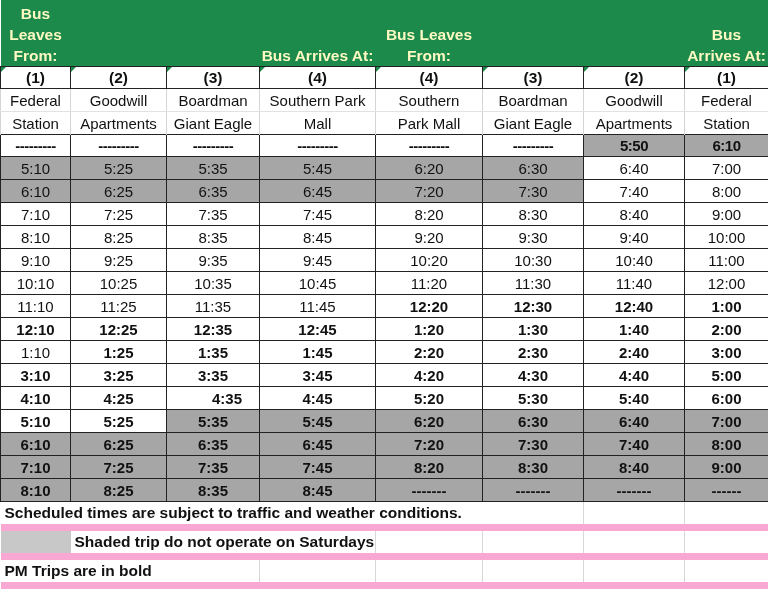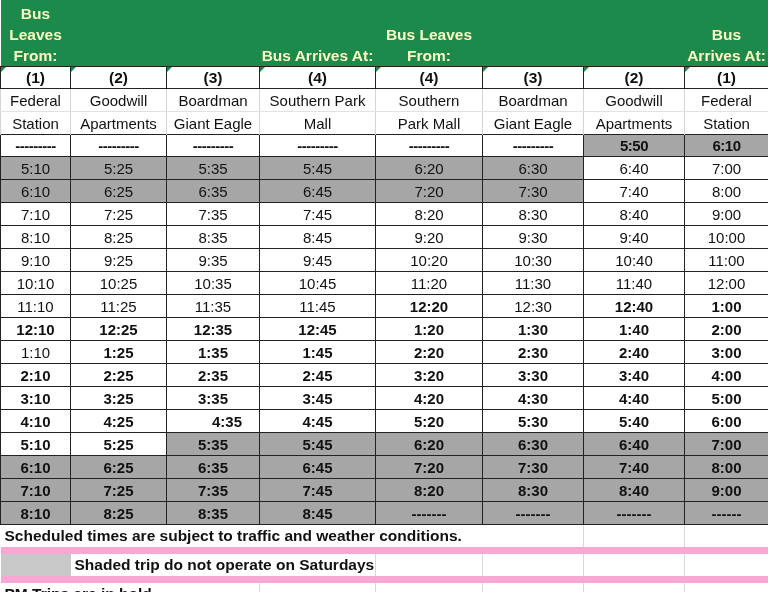--- a/index.html
+++ b/index.html
@@ -143,21 +143,21 @@
         <td>11:30</td>
         <td>11:40</td>
         <td>12:00</td>
       </tr>
       <tr>
         <td>11:10</td>
         <td>11:25</td>
         <td>11:35</td>
         <td>11:45</td>
         <td style="font-weight: bold;">12:20</td>
-        <td style="font-weight: normal; text-align: center;">12:30</td>
+        <td style="font-weight: bold; text-align: center;">12:30</td>
         <td style="font-weight: bold;">12:40</td>
         <td style="font-weight: bold;">1:00</td>
       </tr>
       <tr>
         <td style="font-weight: bold;">12:10</td>
         <td style="font-weight: bold;">12:25</td>
         <td style="font-weight: bold;">12:35</td>
         <td style="font-weight: bold;">12:45</td>
         <td style="font-weight: bold;">1:20</td>
         <td style="font-weight: bold; margin-top: 14px;">1:30</td>
@@ -168,30 +168,20 @@
         <td style="font-weight: normal;">1:10</td>
         <td style="font-weight: bold;">1:25</td>
         <td style="font-weight: bold;">1:35</td>
         <td style="font-weight: bold;">1:45</td>
         <td style="font-weight: bold;">2:20</td>
         <td style="font-weight: bold;">2:30</td>
         <td style="font-weight: bold;">2:40</td>
         <td style="font-weight: bold;">3:00</td>
       </tr>
       <tr>
-        <td style="font-weight: bold;">2:10</td>
-        <td style="font-weight: bold;">2:25</td>
-        <td style="font-weight: bold;">2:35</td>
-        <td style="font-weight: bold;">2:45</td>
-        <td style="font-weight: bold;">3:20</td>
-        <td style="font-weight: bold;">3:30</td>
-        <td style="font-weight: bold;">3:40</td>
-        <td style="font-weight: bold;">4:00</td>
-      </tr>
-      <tr>
         <td style="font-weight: bold;">3:10</td>
         <td style="font-weight: bold;">3:25</td>
         <td style="font-weight: bold;">3:35</td>
         <td style="font-weight: bold;">3:45</td>
         <td style="font-weight: bold;">4:20</td>
         <td style="font-weight: bold;">4:30</td>
         <td style="font-weight: bold;">4:40</td>
         <td style="font-weight: bold;">5:00</td>
       </tr>
       <tr>

